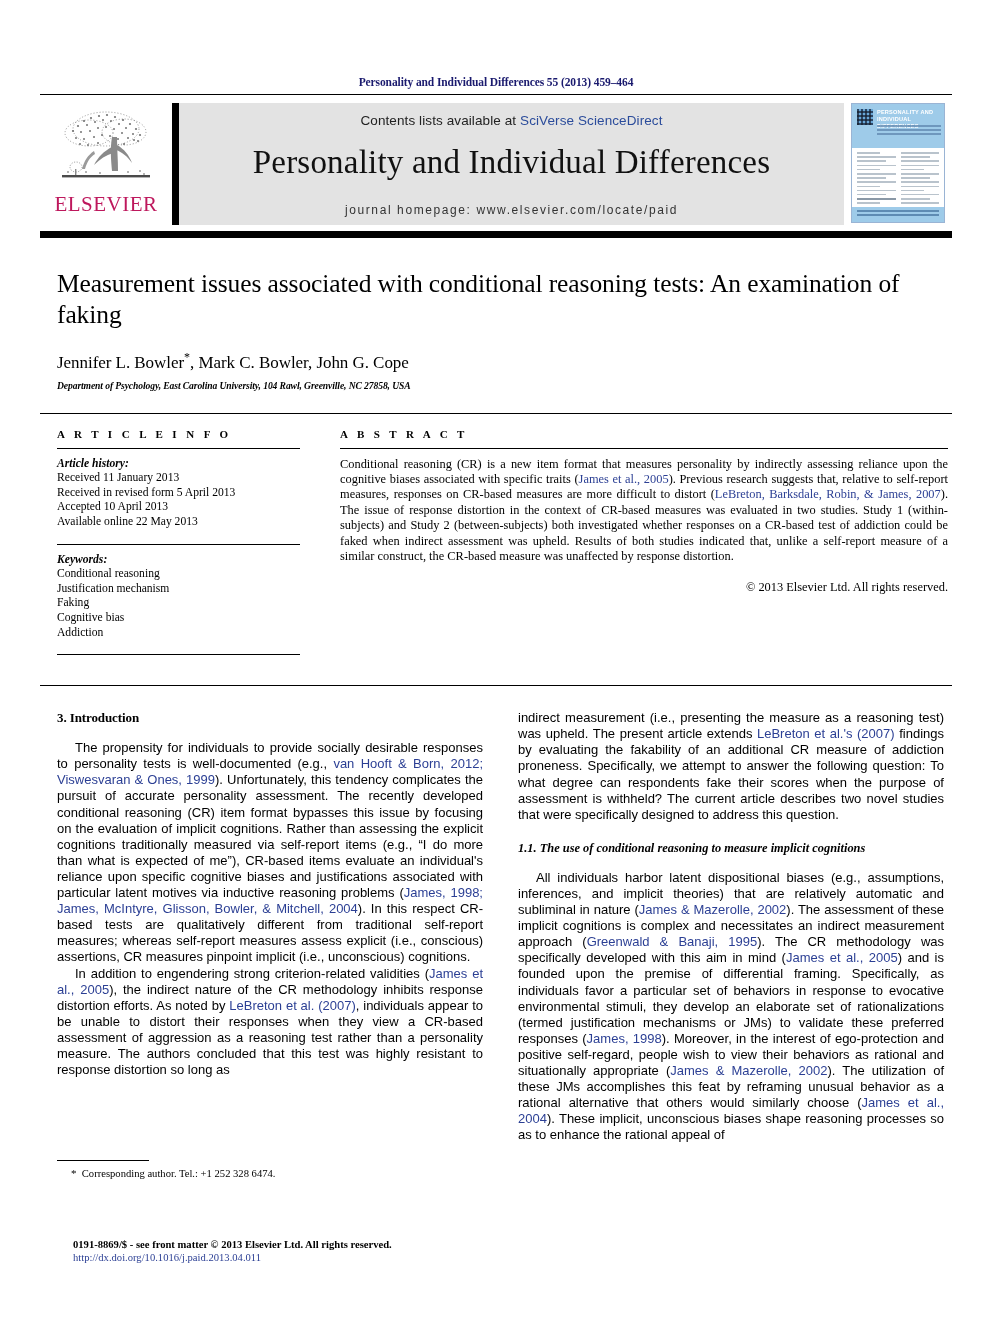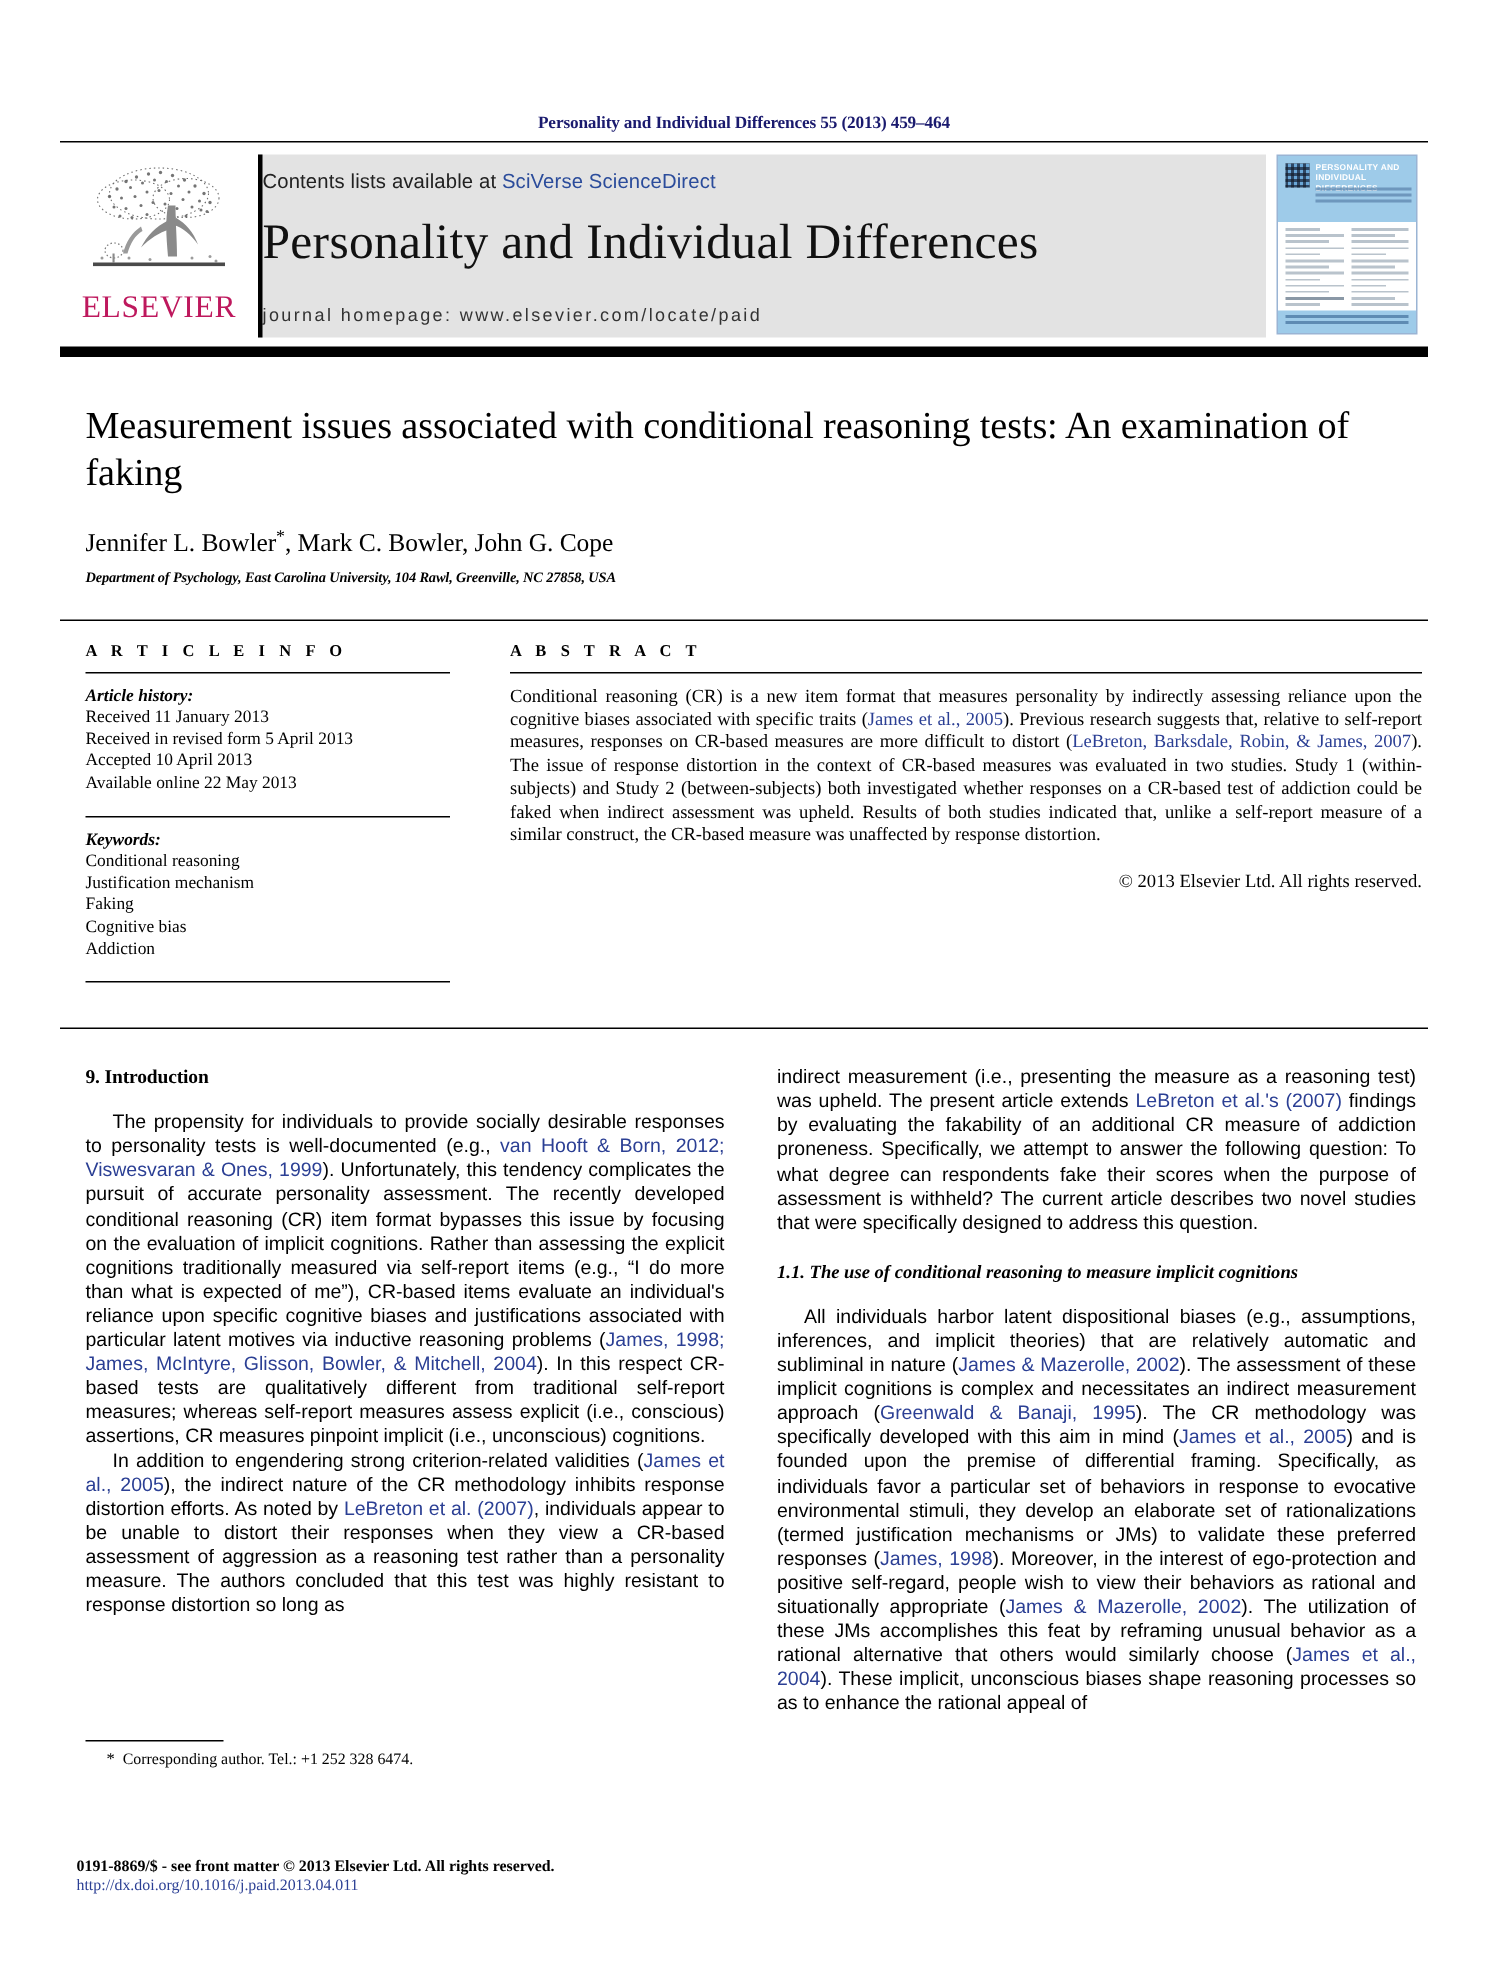--- a/index.html
+++ b/index.html
@@ -53,24 +53,24 @@
     letter-spacing: 0.5px;
     color: #be185d;
     margin-top: 1px;
     font-weight: 400;
   }
   .journal-band {
     flex: 1 1 auto;
     background: #e3e3e3;
     display: flex;
     flex-direction: column;
-    align-items: flex-start;
+    align-items: center;
     justify-content: flex-start;
     padding: 10px 0 0 0;
-    border-left: 3px solid #000000;
+    border-left: 7px solid #000000;
   }
   .contents-line {
     font-family: "Liberation Sans", sans-serif;
     font-size: 13.5px;
     color: #222;
     letter-spacing: 0.1px;
   }
   .contents-line a { color: #2b4c9b; text-decoration: none; }
   .journal-title {
     font-family: "Liberation Serif", serif;
@@ -256,21 +256,21 @@
     line-height: 13.2px;
     font-family: "Liberation Serif", serif;
     text-align: justify;
   }
   .fn .star { font-size: 11px; }
   .fn .em { font-style: italic; font-weight: bold; }
   .fn-indent { text-indent: 14px; }
 
   .footer {
     position: absolute;
-    left: 51px;
+    left: 73px;
     top: 1238px;
     width: 450px;
     font-size: 10.6px;
     line-height: 13.4px;
     font-family: "Liberation Serif", serif;
   }
   .footer .line1 { color: #000; font-weight: bold; }
   .footer .doi { color: #2b3f94; }
 </style>
 </head>
@@ -448,21 +448,21 @@
       <div class="hr-thin"></div>
       <div class="abs-body"><span>Conditional reasoning (CR) is a new item format that measures personality by indirectly assessing reliance upon the cognitive biases associated with specific traits (</span><a class="ref" href="#">James et al., 2005</a><span>). Previous research suggests that, relative to self-report measures, responses on CR-based measures are more difficult to distort (</span><a class="ref" href="#">LeBreton, Barksdale, Robin, &amp; James, 2007</a><span>). The issue of response distortion in the context of CR-based measures was evaluated in two studies. Study 1 (within-subjects) and Study 2 (between-subjects) both investigated whether responses on a CR-based test of addiction could be faked when indirect assessment was upheld. Results of both studies indicated that, unlike a self-report measure of a similar construct, the CR-based measure was unaffected by response distortion.</span></div>
       <div class="abs-copy">© 2013 Elsevier Ltd. All rights reserved.</div>
     </div>
   </div>
 
   <div class="rule-bot"></div>
 
   <div class="body2">
     <div class="bcol">
-      <div class="h2">9. Introduction</div>
+      <div class="h2">3. Introduction</div>
       <p class="bp"><span>The propensity for individuals to provide socially desirable responses to personality tests is well-documented (e.g., </span><a class="ref" href="#">van Hooft &amp; Born, 2012; Viswesvaran &amp; Ones, 1999</a><span>). Unfortunately, this tendency complicates the pursuit of accurate personality assessment. The recently developed conditional reasoning (CR) item format bypasses this issue by focusing on the evaluation of implicit cognitions. Rather than assessing the explicit cognitions traditionally measured via self-report items (e.g., “I do more than what is expected of me”), CR-based items evaluate an individual's reliance upon specific cognitive biases and justifications associated with particular latent motives via inductive reasoning problems (</span><a class="ref" href="#">James, 1998; James, McIntyre, Glisson, Bowler, &amp; Mitchell, 2004</a><span>). In this respect CR-based tests are qualitatively different from traditional self-report measures; whereas self-report measures assess explicit (i.e., conscious) assertions, CR measures pinpoint implicit (i.e., unconscious) cognitions.</span></p>
       <p class="bp"><span>In addition to engendering strong criterion-related validities (</span><a class="ref" href="#">James et al., 2005</a><span>), the indirect nature of the CR methodology inhibits response distortion efforts. As noted by </span><a class="ref" href="#">LeBreton et al. (2007)</a><span>, individuals appear to be unable to distort their responses when they view a CR-based assessment of aggression as a reasoning test rather than a personality measure. The authors concluded that this test was highly resistant to response distortion so long as</span></p>
     </div>
 
     <div class="bcol">
       <p class="bp noind"><span>indirect measurement (i.e., presenting the measure as a reasoning test) was upheld. The present article extends </span><a class="ref" href="#">LeBreton et al.'s (2007)</a><span> findings by evaluating the fakability of an additional CR measure of addiction proneness. Specifically, we attempt to answer the following question: To what degree can respondents fake their scores when the purpose of assessment is withheld? The current article describes two novel studies that were specifically designed to address this question.</span></p>
       <div class="h3">1.1. The use of conditional reasoning to measure implicit cognitions</div>
       <p class="bp"><span>All individuals harbor latent dispositional biases (e.g., assumptions, inferences, and implicit theories) that are relatively automatic and subliminal in nature (</span><a class="ref" href="#">James &amp; Mazerolle, 2002</a><span>). The assessment of these implicit cognitions is complex and necessitates an indirect measurement approach (</span><a class="ref" href="#">Greenwald &amp; Banaji, 1995</a><span>). The CR methodology was specifically developed with this aim in mind (</span><a class="ref" href="#">James et al., 2005</a><span>) and is founded upon the premise of differential framing. Specifically, as individuals favor a particular set of behaviors in response to evocative environmental stimuli, they develop an elaborate set of rationalizations (termed justification mechanisms or JMs) to validate these preferred responses (</span><a class="ref" href="#">James, 1998</a><span>). Moreover, in the interest of ego-protection and positive self-regard, people wish to view their behaviors as rational and situationally appropriate (</span><a class="ref" href="#">James &amp; Mazerolle, 2002</a><span>). The utilization of these JMs accomplishes this feat by reframing unusual behavior as a rational alternative that others would similarly choose (</span><a class="ref" href="#">James et al., 2004</a><span>). These implicit, unconscious biases shape reasoning processes so as to enhance the rational appeal of</span></p>
     </div>
   </div>

